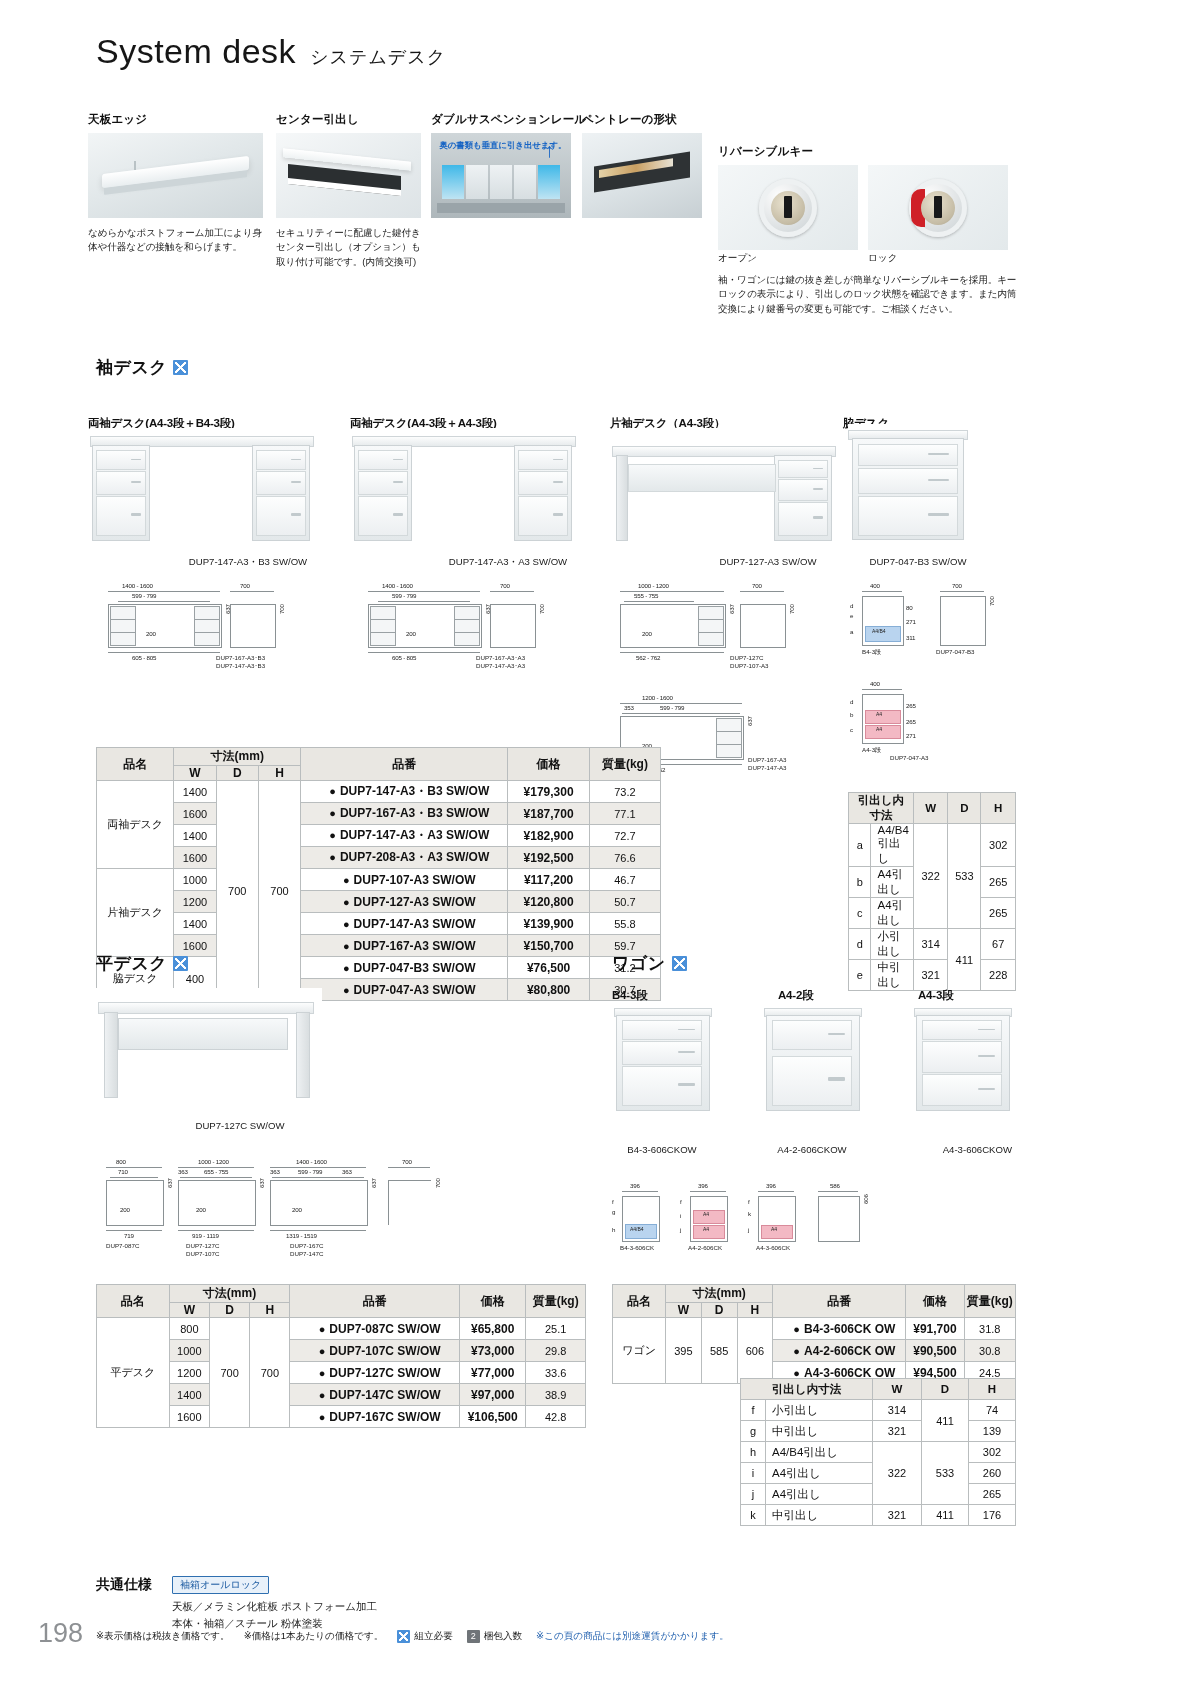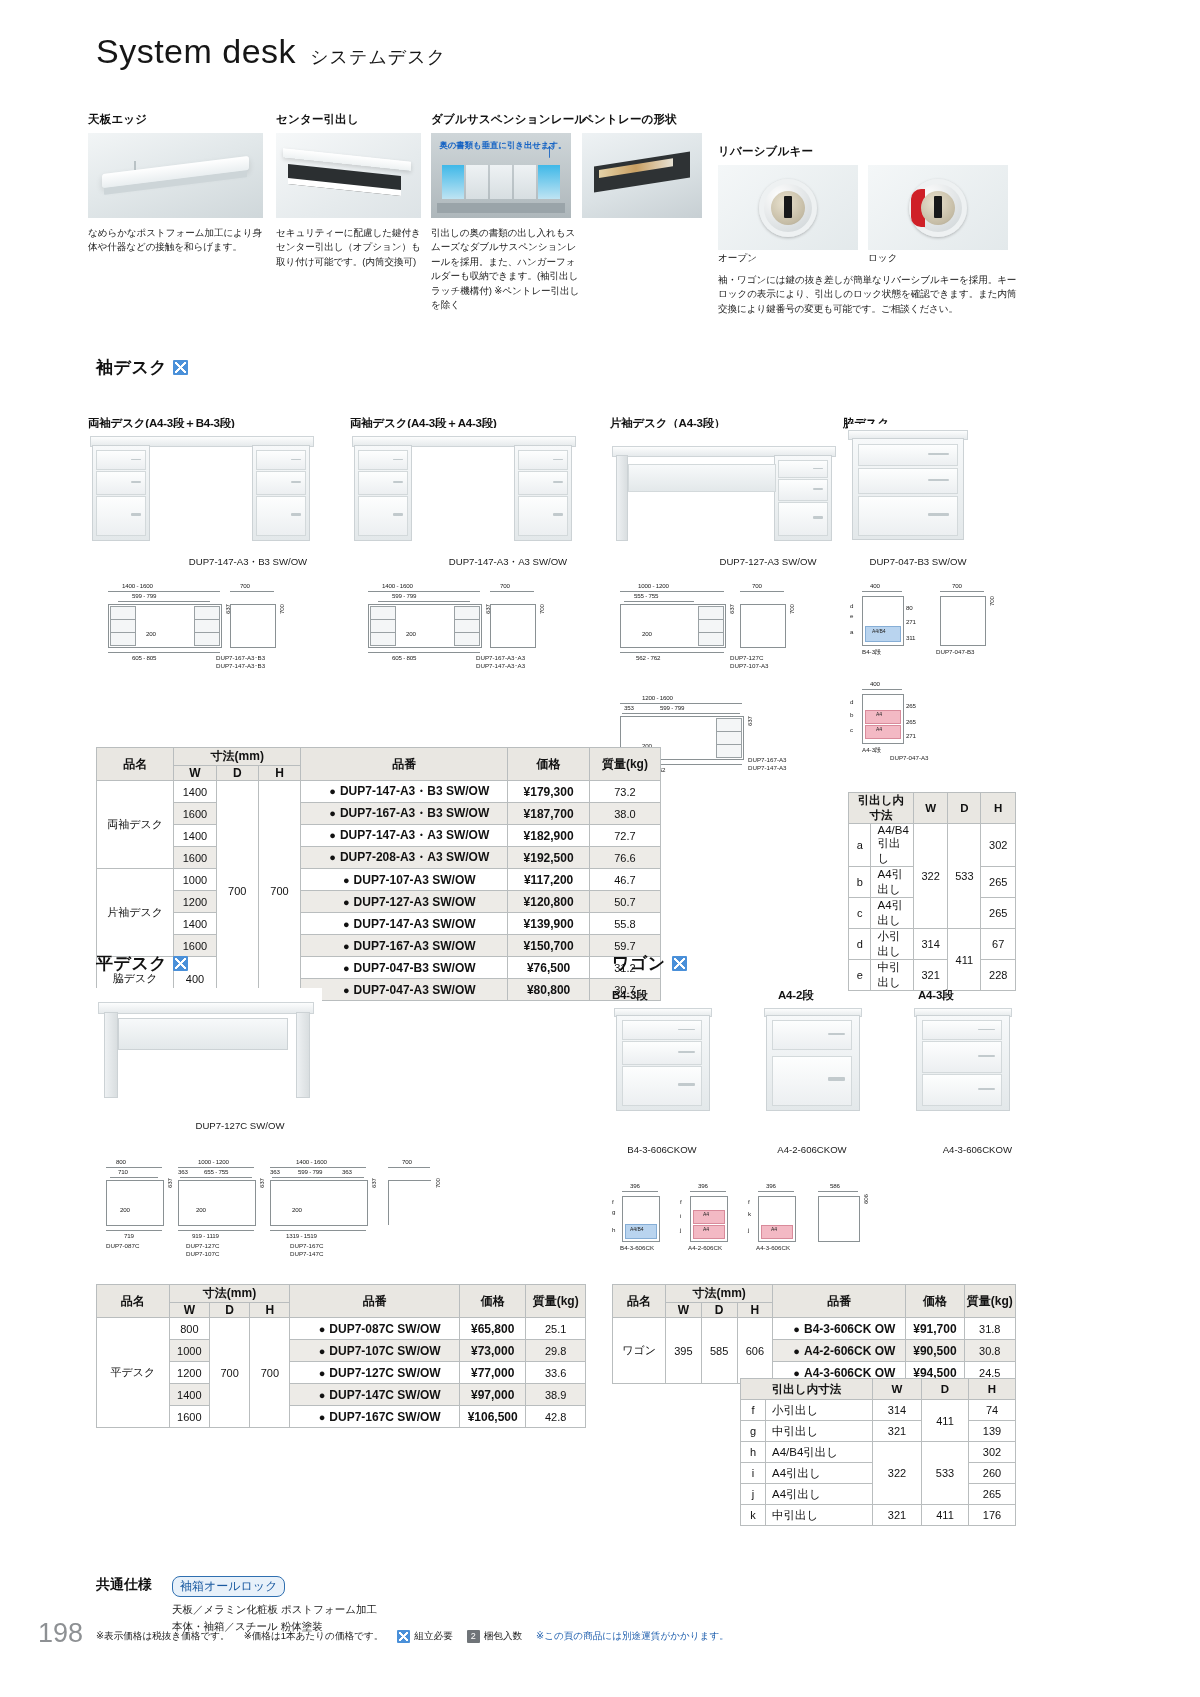--- a/index.html
+++ b/index.html
@@ -103,21 +103,21 @@
   table.inner{border-collapse:collapse;position:absolute;font-size:11px;}
   table.inner th,table.inner td{border:1px solid #b9bdbe;padding:0 4px;text-align:center;height:20px;color:#111;}
   table.inner th{background:#e9e7e2;font-weight:700;font-size:11.5px;}
   table.inner td{background:#fff;}
   table.inner td.lbl{text-align:left;font-size:11.5px;padding-left:6px;}
   table.inner td.k{width:16px;text-align:center;font-size:11px;}
 
   
   .common{position:absolute;left:96px;top:1576px;}
   .common-h{font-size:14px;font-weight:700;color:#111;display:inline-block;vertical-align:top;margin-right:10px;}
-  .alllock{display:inline-block;border:1px solid #2f6fb0;color:#1b5aa0;font-size:12px;padding:1px 7px;border-radius:8px;background:#e8f1fa;vertical-align:top;}
+  .alllock{display:inline-block;border:1px solid #2f6fb0;color:#1b5aa0;font-size:10px;padding:1px 7px;border-radius:1px;background:#e8f1fa;vertical-align:top;}
   .common-lines{font-size:10.5px;line-height:1.6;color:#1a1a1a;margin-top:4px;}
 
   
   .pagenum{position:absolute;left:38px;top:1618px;font-size:27px;color:#8d9093;font-weight:400;}
   .footer{position:absolute;left:96px;top:1630px;display:flex;align-items:center;gap:14px;font-size:9.6px;color:#1a1a1a;}
   .fi{display:flex;align-items:center;gap:4px;}
   .sq-blue{display:inline-block;width:13px;height:13px;background:#4a90d9;position:relative;border-radius:1px;}
   .sq-blue:before{content:"";position:absolute;left:2px;top:2px;width:9px;height:9px;
     background:
       linear-gradient(45deg,transparent 43%,#fff 43%,#fff 57%,transparent 57%),
@@ -160,21 +160,20 @@
         <div class="rail-files">
             <i class="b"></i>
             <i></i>
             <i></i>
             <i></i>
             <i class="b"></i>
           </div>
         <div class="rail-base"></div>
       </div>
     </div>
-    <div class="feat-txt" style="width:152px;">引出しの奥の書類の出し入れもスムーズなダブルサスペンションレールを採用。また、ハンガーフォルダーも収納できます。(袖引出しラッチ機構付) ※ペントレー引出しを除く</div>
   </div>
 
   <div class="feat" style="position:absolute;left:582px;top:112px;width:120px;">
     <div class="feat-h" style="white-space:nowrap">ペントレーの形状</div>
     <div class="feat-img" style="width:120px;height:85px;">
         <div class="ph pen"></div>
       </div>
   </div>
 
   <div class="feat" style="position:absolute;left:718px;top:112px;width:300px;margin-top:32px;">
@@ -408,21 +407,21 @@
         <td rowspan="10">700</td>
         <td rowspan="10">700</td>
         <td class="pn"><span class="dot">●</span><span>DUP7-147-A3・B3 SW/OW</span></td>
         <td class="price">¥179,300</td>
         <td>73.2</td>
       </tr>
       <tr class="alt">
         <td>1600</td>
         <td class="pn"><span class="dot">●</span><span>DUP7-167-A3・B3 SW/OW</span></td>
         <td class="price">¥187,700</td>
-        <td>38.0</td>
+        <td>77.1</td>
       </tr>
       <tr>
         <td>1400</td>
         <td class="pn"><span class="dot">●</span><span>DUP7-147-A3・A3 SW/OW</span></td>
         <td class="price">¥182,900</td>
         <td>72.7</td>
       </tr>
       <tr class="alt">
         <td>1600</td>
         <td class="pn"><span class="dot">●</span><span>DUP7-208-A3・A3 SW/OW</span></td>

